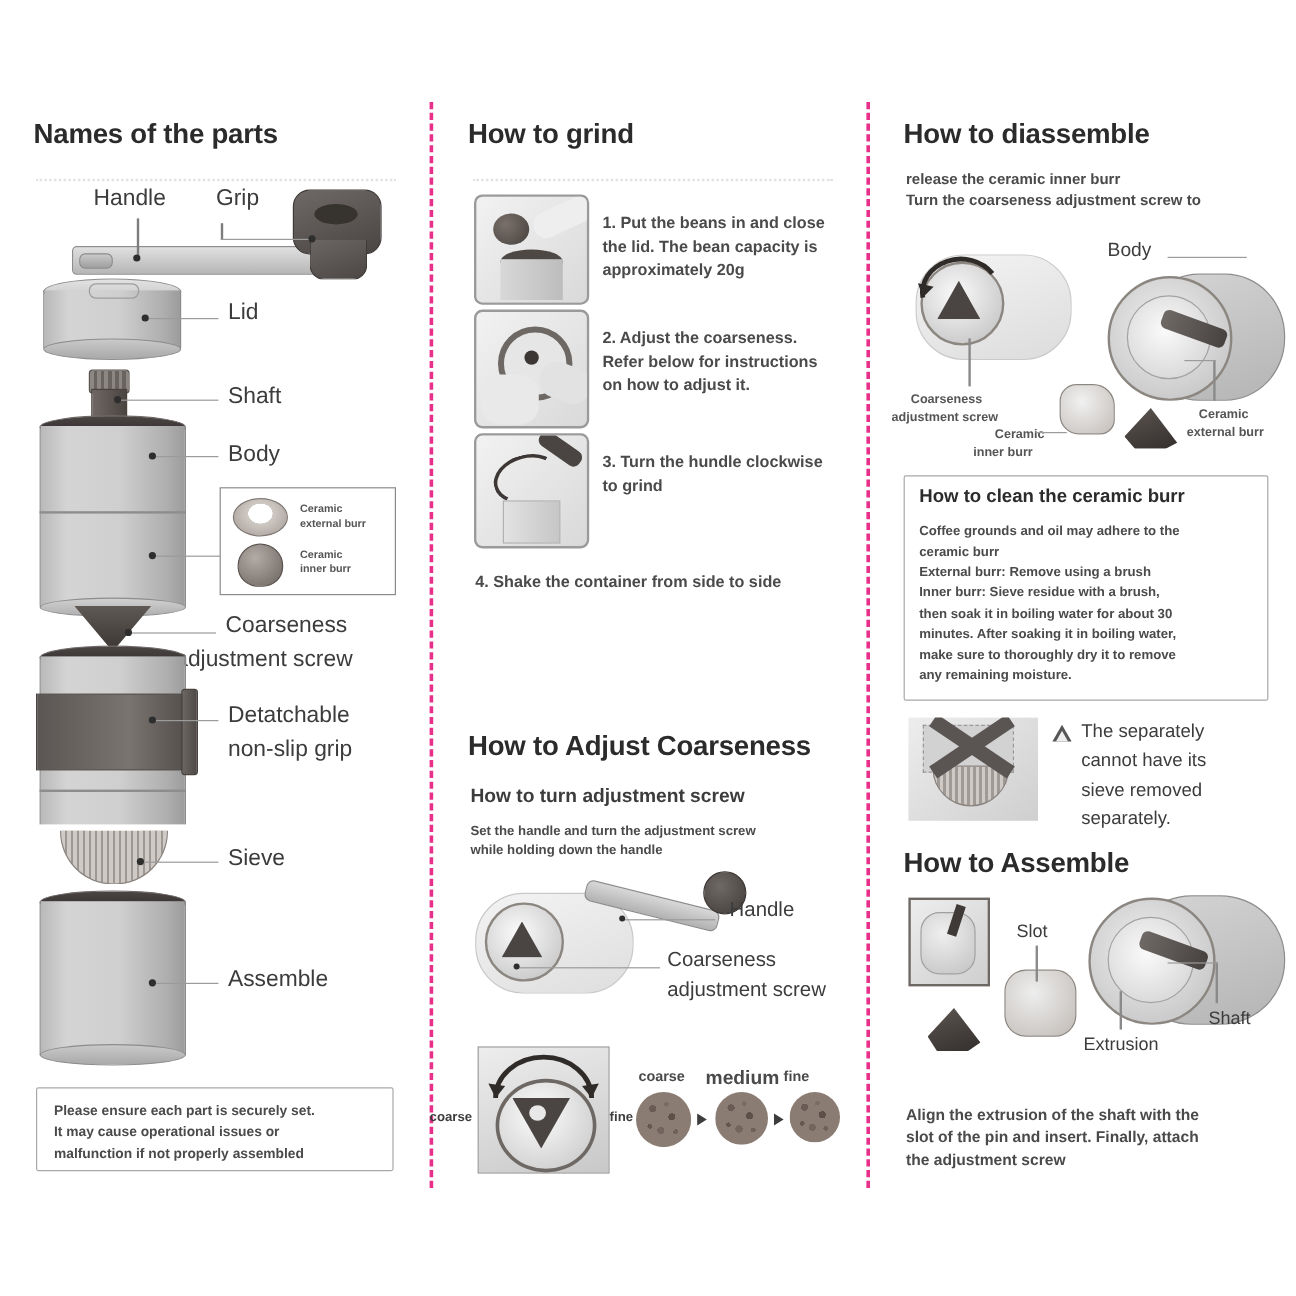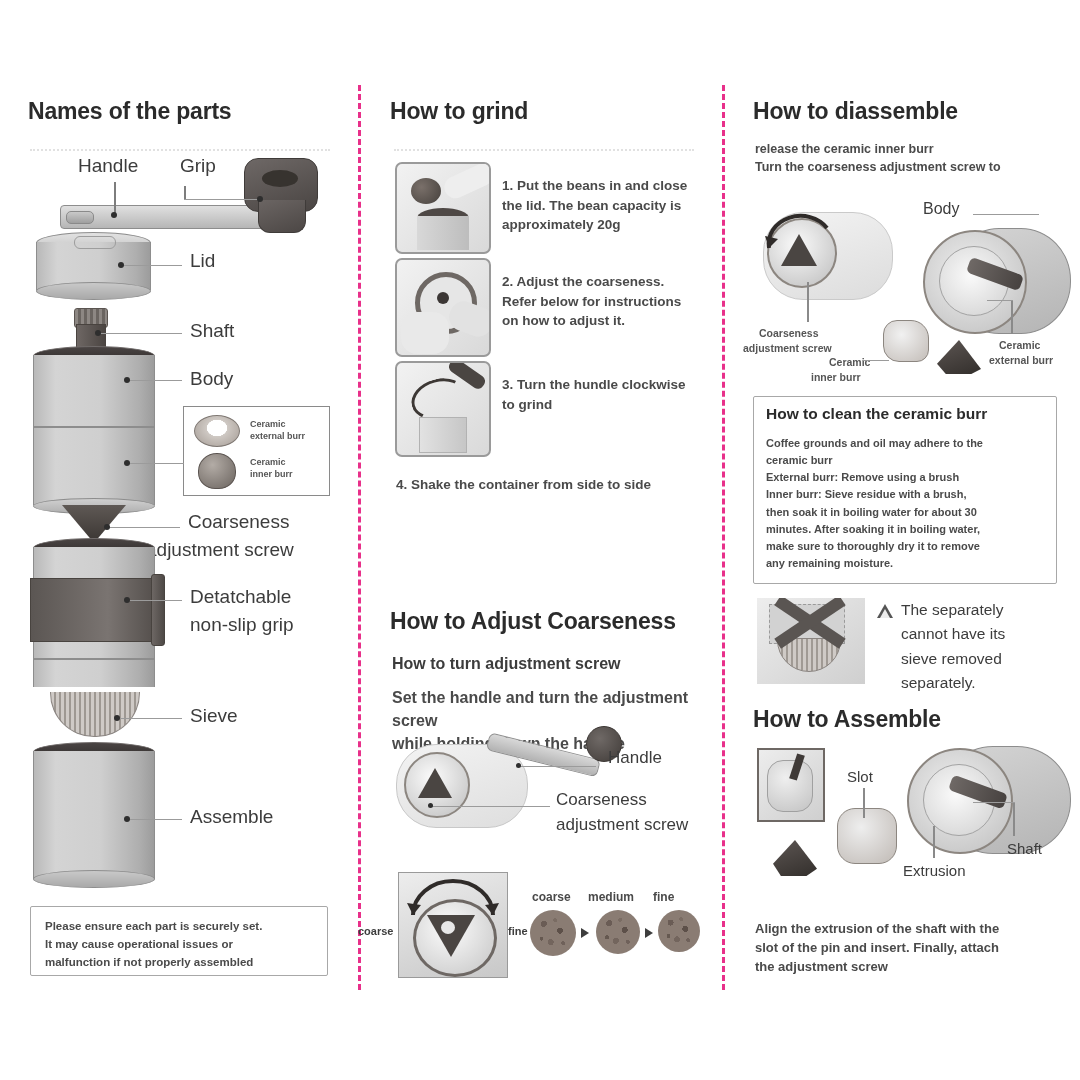--- a/index.html
+++ b/index.html
@@ -303,21 +303,21 @@
       <div>to grind</div>
     </div>
 
     <div class="body-text" style="position:absolute;left:36px;top:475px;width:320px;">4. Shake the container from side to side</div>
 
 
     <h1 class="section" style="position:absolute;left:30px;top:608px;">How to Adjust Coarseness</h1>
 
     <div style="position:absolute;left:32px;top:655px;font-size:16px;font-weight:600;color:#3c3c3c;">How to turn adjustment screw</div>
 
-    <div class="body-text" style="position:absolute;left:32px;top:686px;width:330px;font-size:16px;">
+    <div class="body-text" style="position:absolute;left:32px;top:686px;width:330px;font-size:11px;">
       <div>Set the handle and turn the adjustment screw</div>
       <div>while holding down the handle</div>
     </div>
 
     <div style="position:absolute;left:28px;top:726px;width:230px;height:120px;">
       <div style="position:absolute;left:8px;top:18px;width:130px;height:82px;border-radius:40px;
                   background:linear-gradient(160deg,#f3f3f3,#dedede);border:1.5px solid #c8c8c8;"></div>
       <div style="position:absolute;left:16px;top:26px;width:62px;height:62px;border-radius:50%;
                   background:radial-gradient(circle at 42% 38%,#fbfbfb,#bdbdbd);border:2px solid #8c8680;"></div>
       <div style="position:absolute;left:30px;top:42px;width:34px;height:30px;
@@ -350,21 +350,21 @@
         <path d="M14,40 A40,34 0 0 1 94,40" fill="none" stroke="#2f2b29" stroke-width="4"></path>
         <polygon points="14,40 8,28 22,30" fill="#2f2b29"></polygon>
         <polygon points="94,40 86,30 100,28" fill="#2f2b29"></polygon>
       </svg>
     </div>
     <span style="position:absolute;left:-2px;top:925px;font-size:11px;color:#3d3d3d;font-weight:700;">coarse</span>
     <span style="position:absolute;left:148px;top:925px;font-size:11px;color:#3d3d3d;font-weight:700;">fine</span>
 
     <div>
       <span style="position:absolute;left:172px;top:890px;font-size:12px;color:#4a4a4a;font-weight:700;">coarse</span>
-      <span style="position:absolute;left:228px;top:890px;font-size:12px;color:#4a4a4a;font-weight:700;">medium</span>
+      <span style="position:absolute;left:228px;top:890px;font-size:16px;color:#4a4a4a;font-weight:700;">medium</span>
       <span style="position:absolute;left:293px;top:890px;font-size:12px;color:#4a4a4a;font-weight:700;">fine</span>
 
       <div class="grind-dot" style="position:absolute;left:170px;top:910px;width:46px;height:46px;"></div>
       <div class="tri-arrow" style="position:absolute;left:221px;top:928px;"></div>
       <div class="grind-dot" style="position:absolute;left:236px;top:910px;width:44px;height:44px;"></div>
       <div class="tri-arrow" style="position:absolute;left:285px;top:928px;"></div>
       <div class="grind-dot" style="position:absolute;left:298px;top:910px;width:42px;height:42px;"></div>
     </div>
   </div>
 

